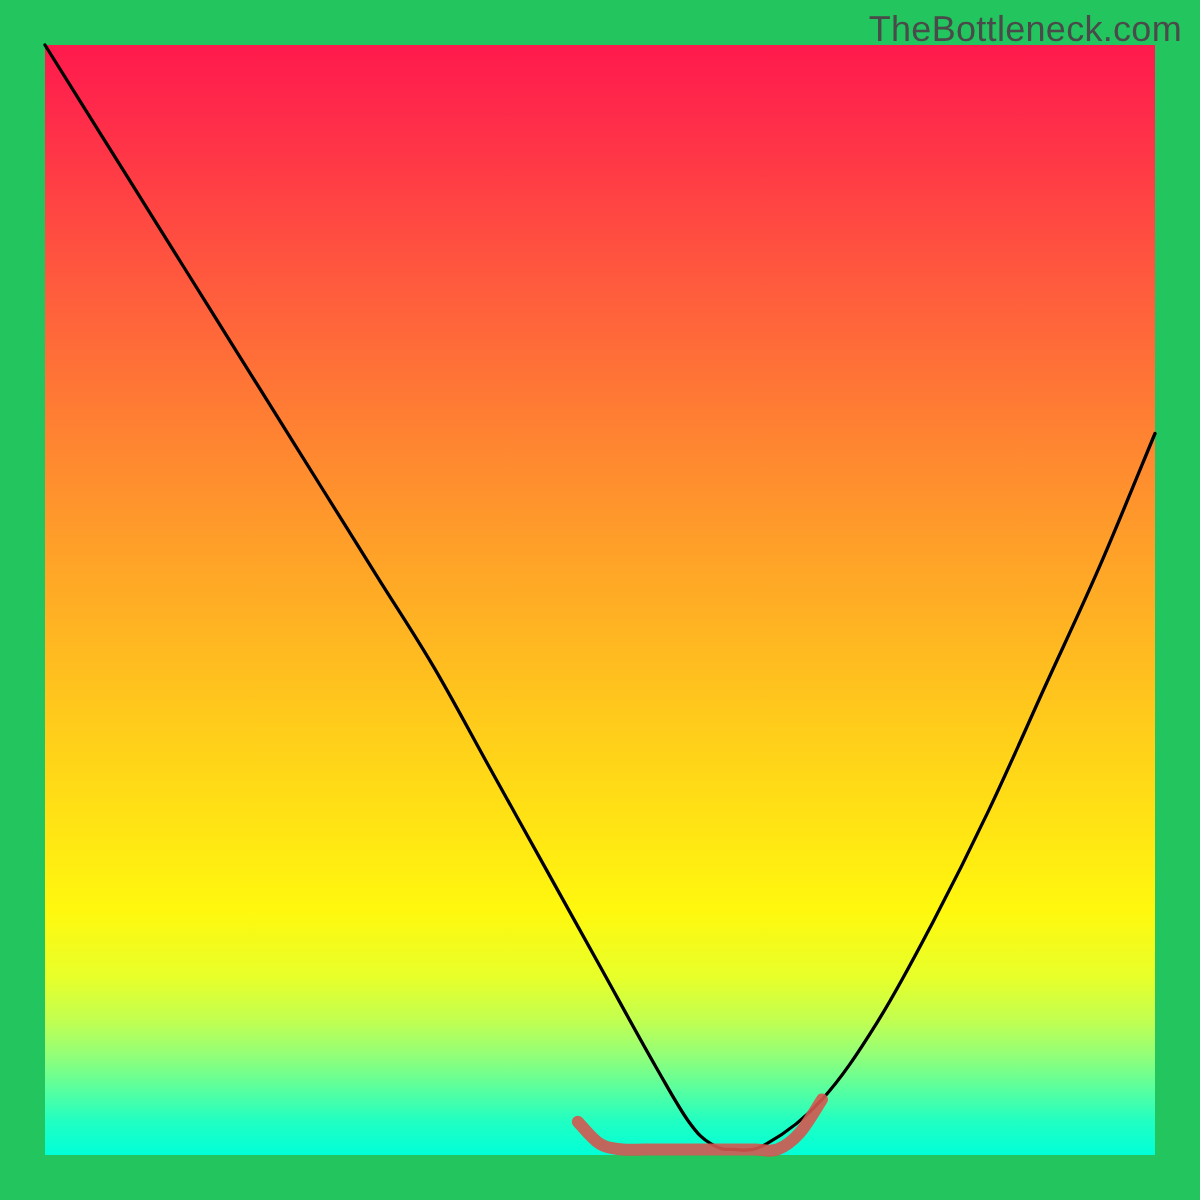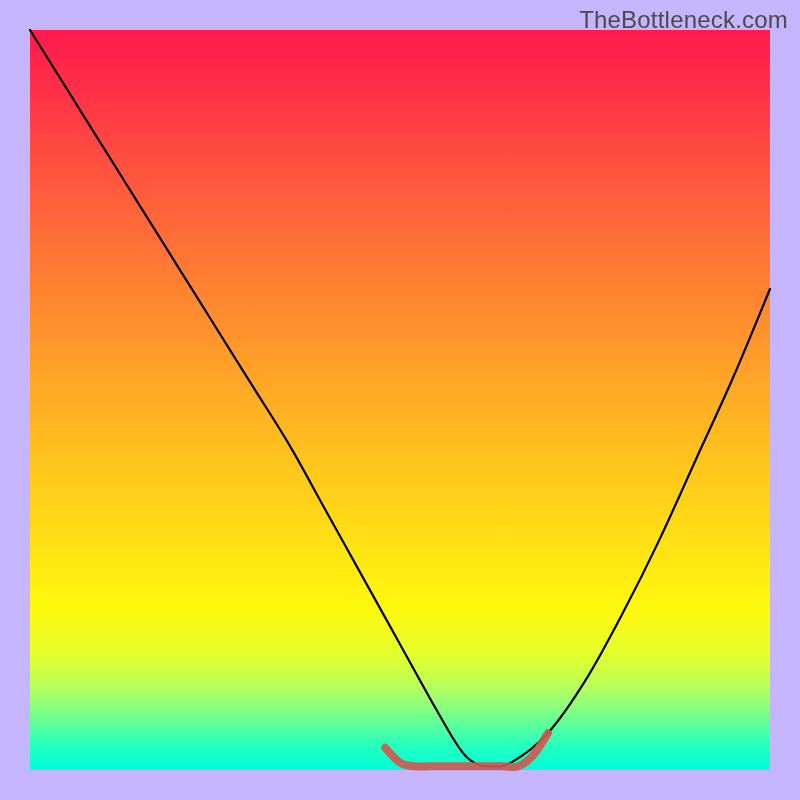--- a/index.html
+++ b/index.html
@@ -8,21 +8,21 @@
     width: 800px;
     height: 800px;
     background: #000;
     overflow: hidden;
     font-family: Arial, Helvetica, sans-serif;
   }
   .frame {
     position: relative;
     width: 800px;
     height: 800px;
-    background: #c4b5fd;
+    background: #22c55e;
   }
   .plot-area {
     position: absolute;
     left: 30px;
     top: 30px;
     width: 740px;
     height: 740px;
     background: linear-gradient(to bottom,
       #ff1a4d 0%,
       #ff2a4a 6%,

